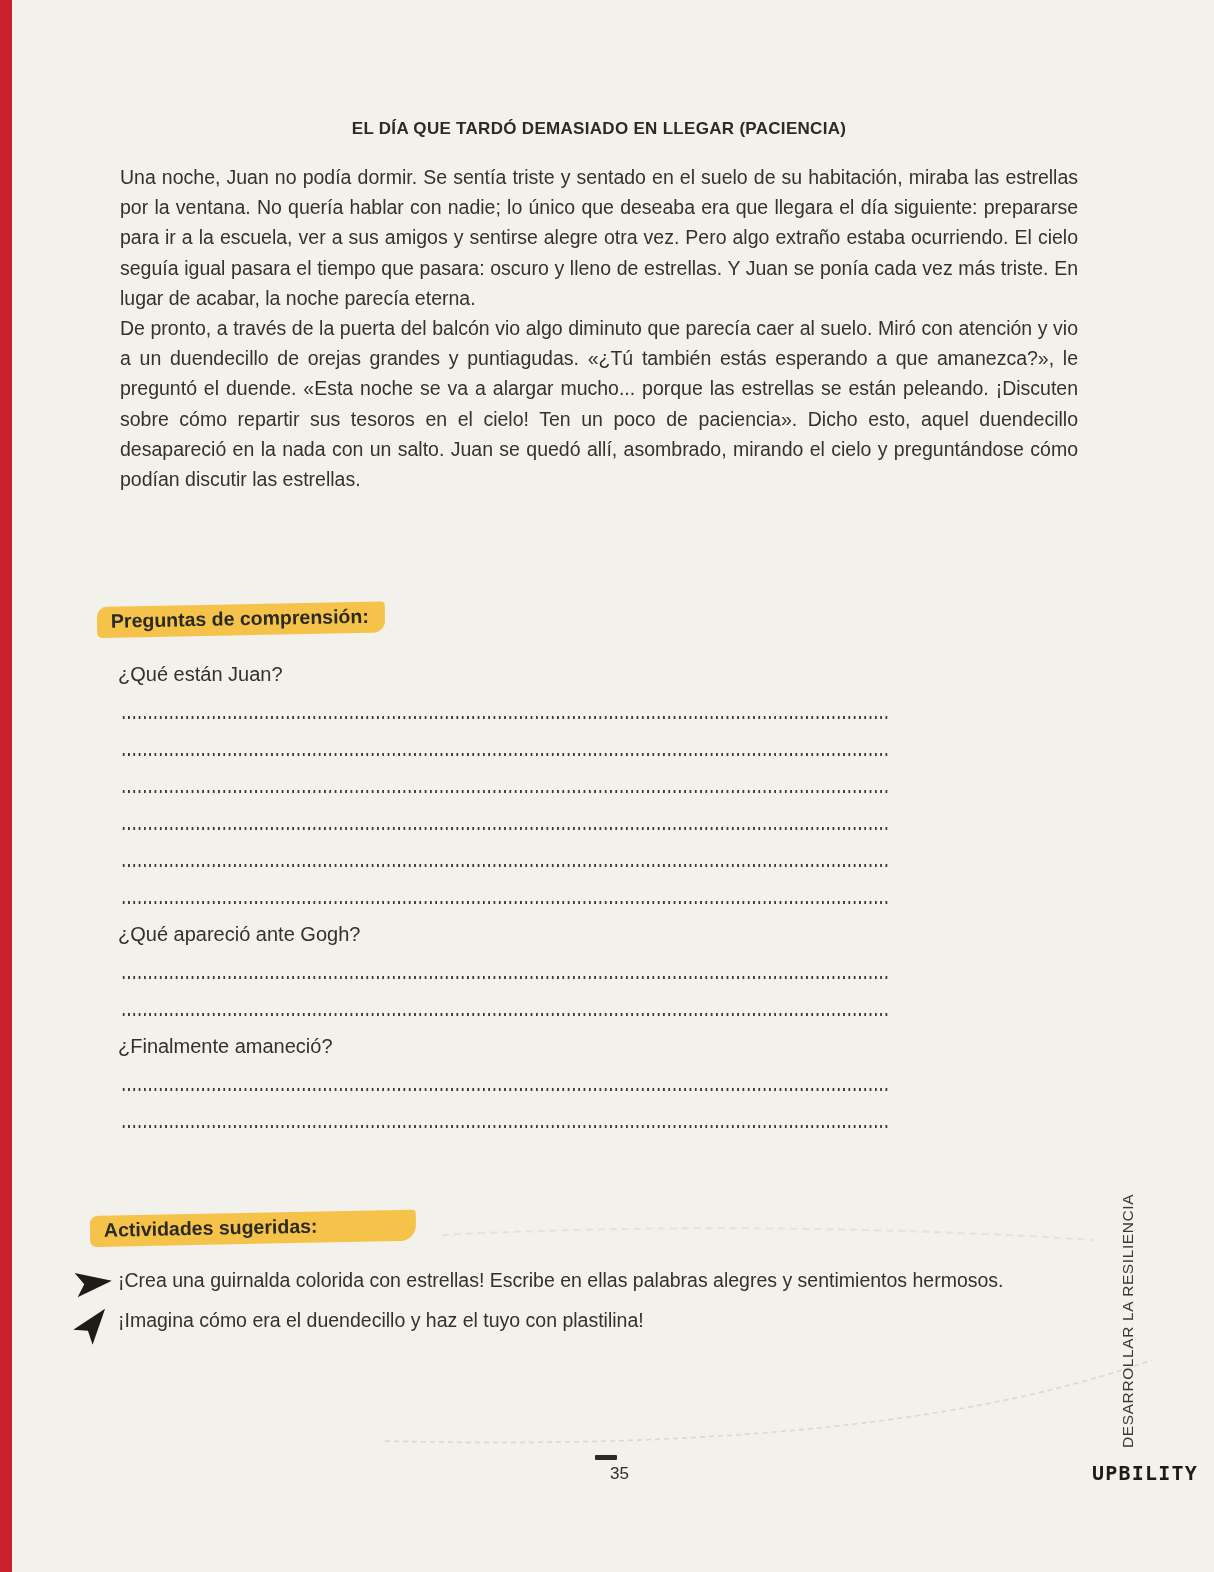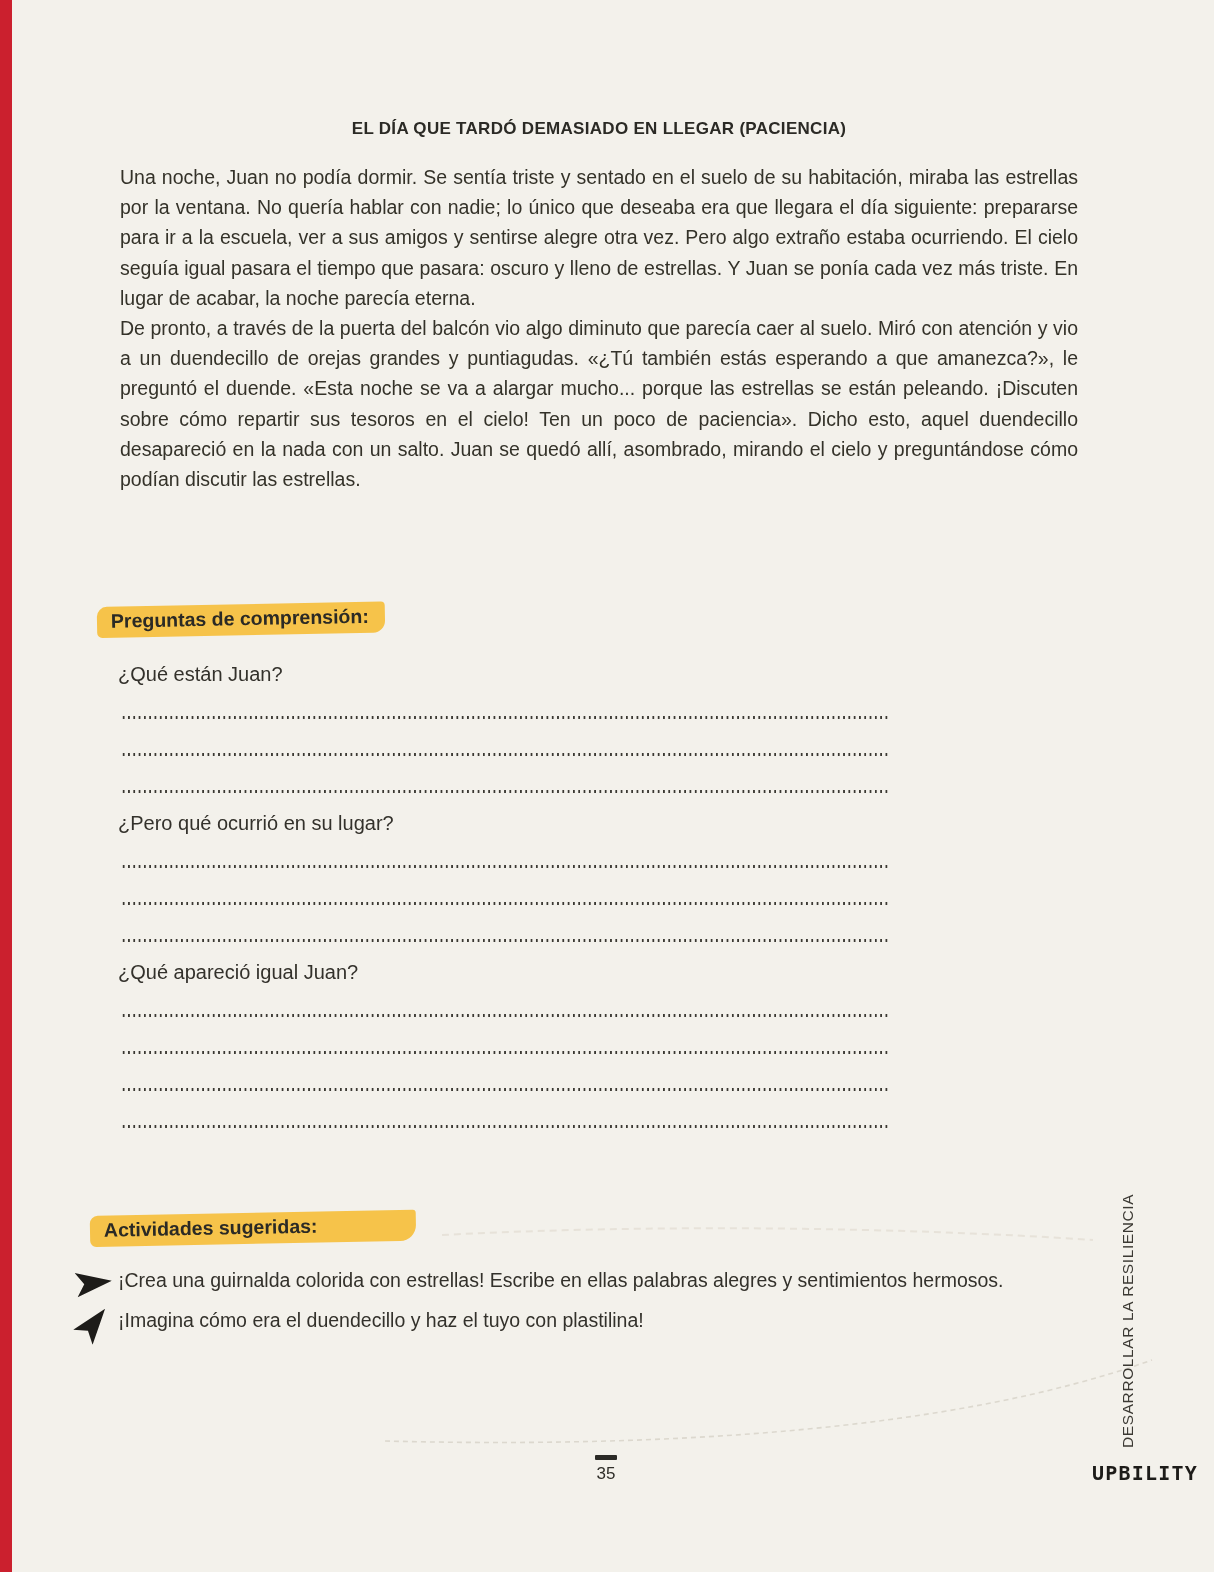--- a/index.html
+++ b/index.html
@@ -70,21 +70,21 @@
     writing-mode:vertical-rl; transform:rotate(180deg);
     font-size:15.5px; letter-spacing:0.6px; color:#3b3933;
     white-space:nowrap;
   }
   .footer-bar {
     position:absolute; left:595px; top:1455px; width:22px; height:5px;
     background:#2b2a26; border-radius:1px;
   }
   .page-number {
     position:absolute; left:583px; top:1464px; width:46px;
-    text-align:center; font-size:17px; color:#2f2e29;
+    text-align:right; font-size:17px; color:#2f2e29;
   }
   .brand {
     position:absolute; left:1092px; top:1461px;
     font-family:"DejaVu Sans Mono", monospace;
     font-weight:bold; font-size:20px; letter-spacing:1.2px; color:#1d1c19;
   }
   .pencil-marks { position:absolute; left:0; top:0; width:1214px; height:1572px; pointer-events:none; }
 </style>
 </head>
 <body>
@@ -106,29 +106,29 @@
   </div>
 
   <div class="comprehension">
     <span class="hl hl-preguntas">Preguntas de comprensión:</span>
 
     <p class="q-label">¿Qué están Juan?</p>
     <div class="dotline"></div>
     <div class="dotline"></div>
     <div class="dotline"></div>
 
-    <p class="q-label">¿Pero qué ocurrió en su lugar?</p>
     <div class="dotline"></div>
     <div class="dotline"></div>
     <div class="dotline"></div>
 
-    <p class="q-label">¿Qué apareció igual Juan?</p>
+    <p class="q-label">¿Qué apareció ante Gogh?</p>
     <div class="dotline"></div>
     <div class="dotline"></div>
 
+    <p class="q-label">¿Finalmente amaneció?</p>
     <div class="dotline"></div>
     <div class="dotline"></div>
   </div>
 
   <div class="activities">
     <span class="hl hl-actividades">Actividades sugeridas:</span>
 
 
     <div class="activity">
       <span class="arrow arrow-tilt">

